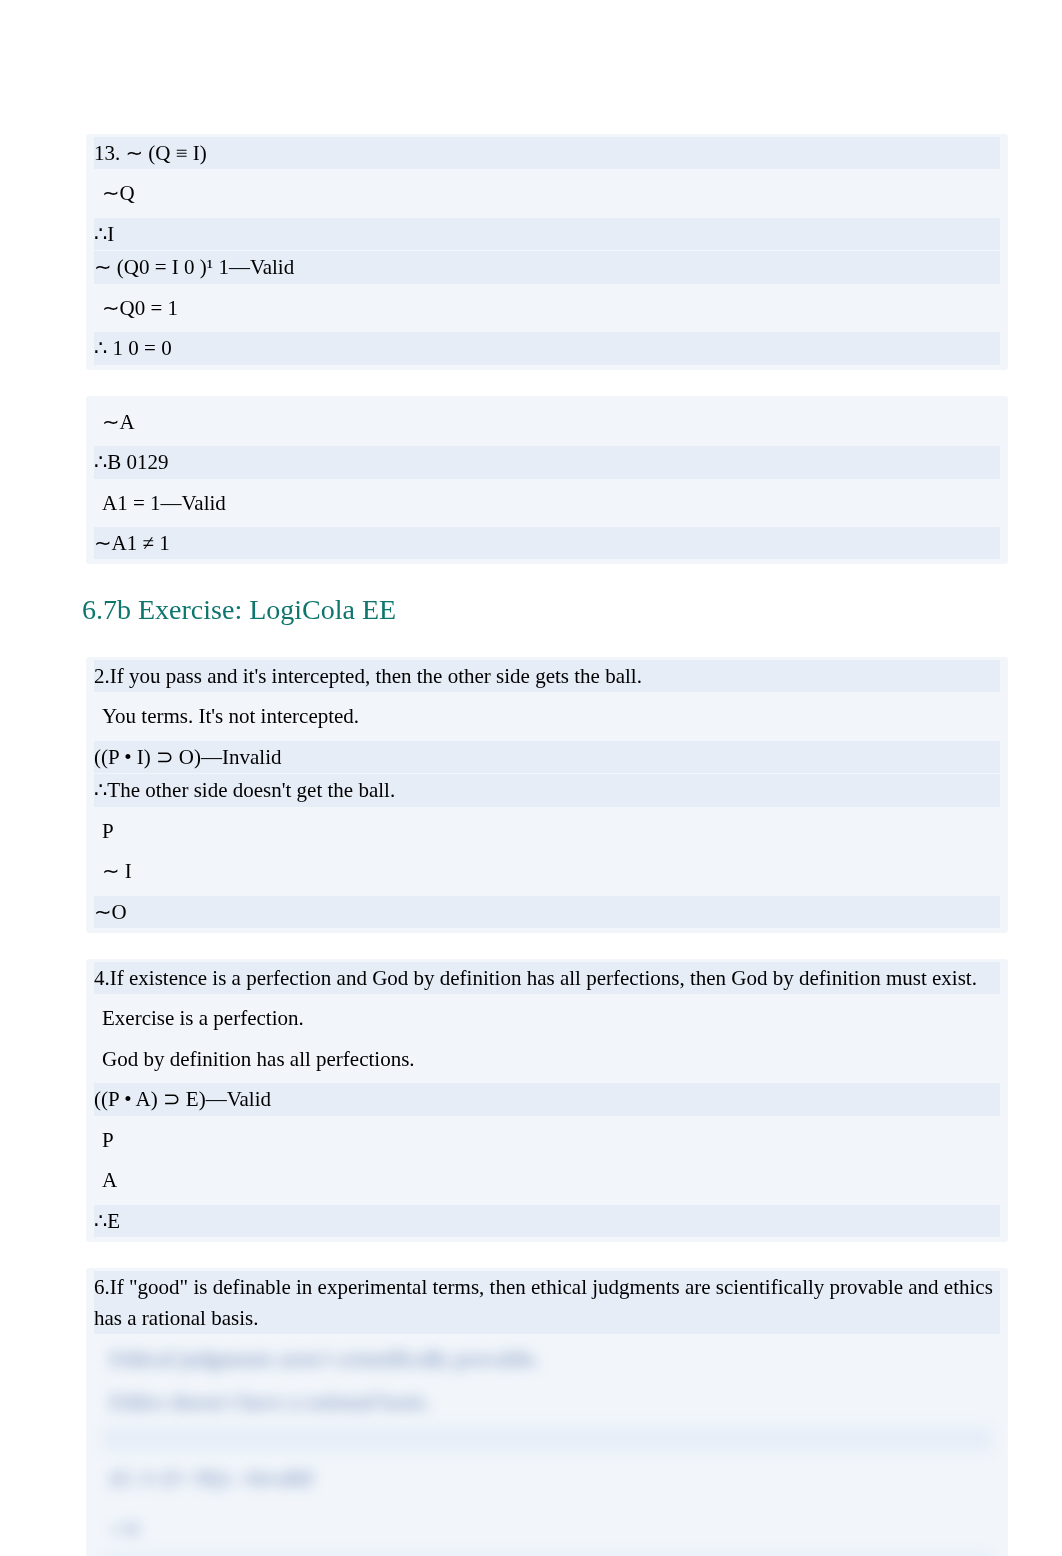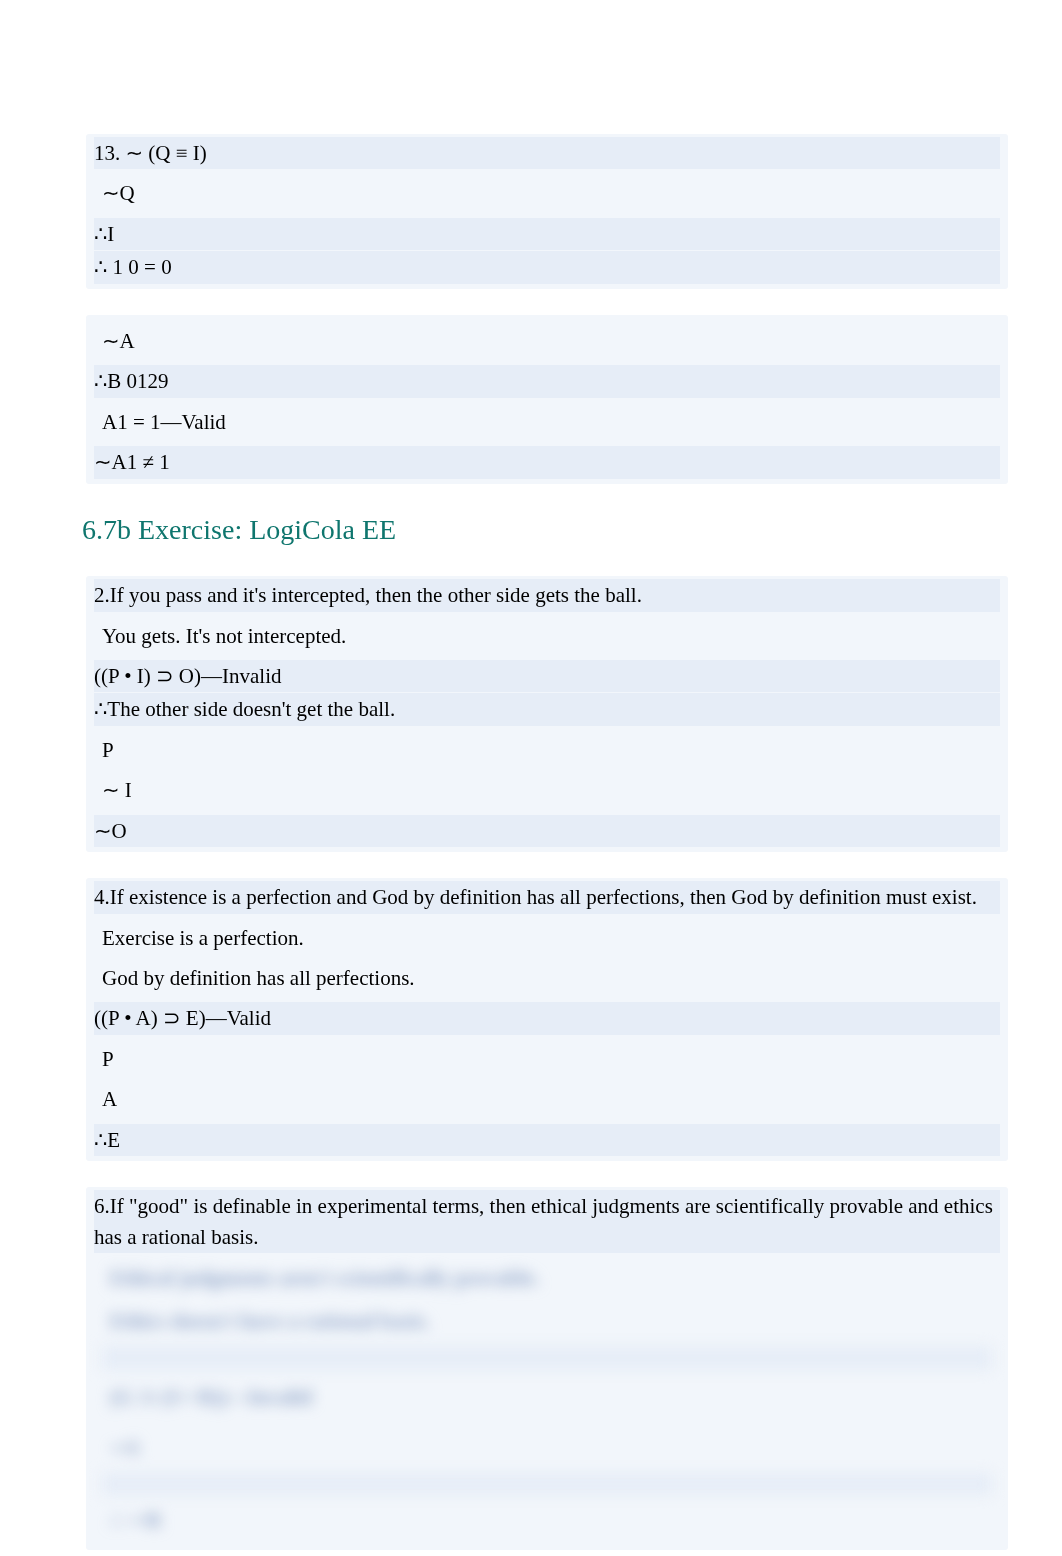--- a/index.html
+++ b/index.html
@@ -55,35 +55,37 @@
       margin: 2px 0;
     }
   </style>
 </head>
 <body>
 
 <div class="block">
   <span class="hl">13. ∼ (Q ≡ I)</span>
   <span class="plain"> ∼Q</span>
   <span class="hl">∴I</span>
+  <span class="hl">∼ (Q0 = I 0 )¹ 1—Valid</span>
+  <span class="plain">  ∼Q0 = 1</span>
   <span class="hl">   ∴  1 0 = 0</span>
 </div>
 
 <div class="block">
   <span class="plain">∼A</span>
   <span class="hl"> ∴B 0129</span>
   <span class="plain">A1 = 1—Valid</span>
   <span class="hl"> ∼A1 ≠ 1</span>
 </div>
 
 <h2 class="section-title">6.7b Exercise: LogiCola EE</h2>
 
 <div class="block">
   <span class="hl">2.If you pass and it's intercepted, then the other side gets the ball.</span>
-  <span class="plain"> You gets. It's not intercepted.</span>
+  <span class="plain"> You terms. It's not intercepted.</span>
   <span class="hl">((P • I)  ⊃ O)—Invalid</span>
   <span class="hl"> ∴The other side doesn't get the ball.</span>
   <span class="plain"> P</span>
   <span class="plain"> ∼ I</span>
   <span class="hl">∼O</span>
 </div>
 
 <div class="block">
   <span class="hl">4.If existence is a perfection and God by definition has all perfections, then God by definition must exist.</span>
   <span class="plain"> Exercise is a perfection.</span>

